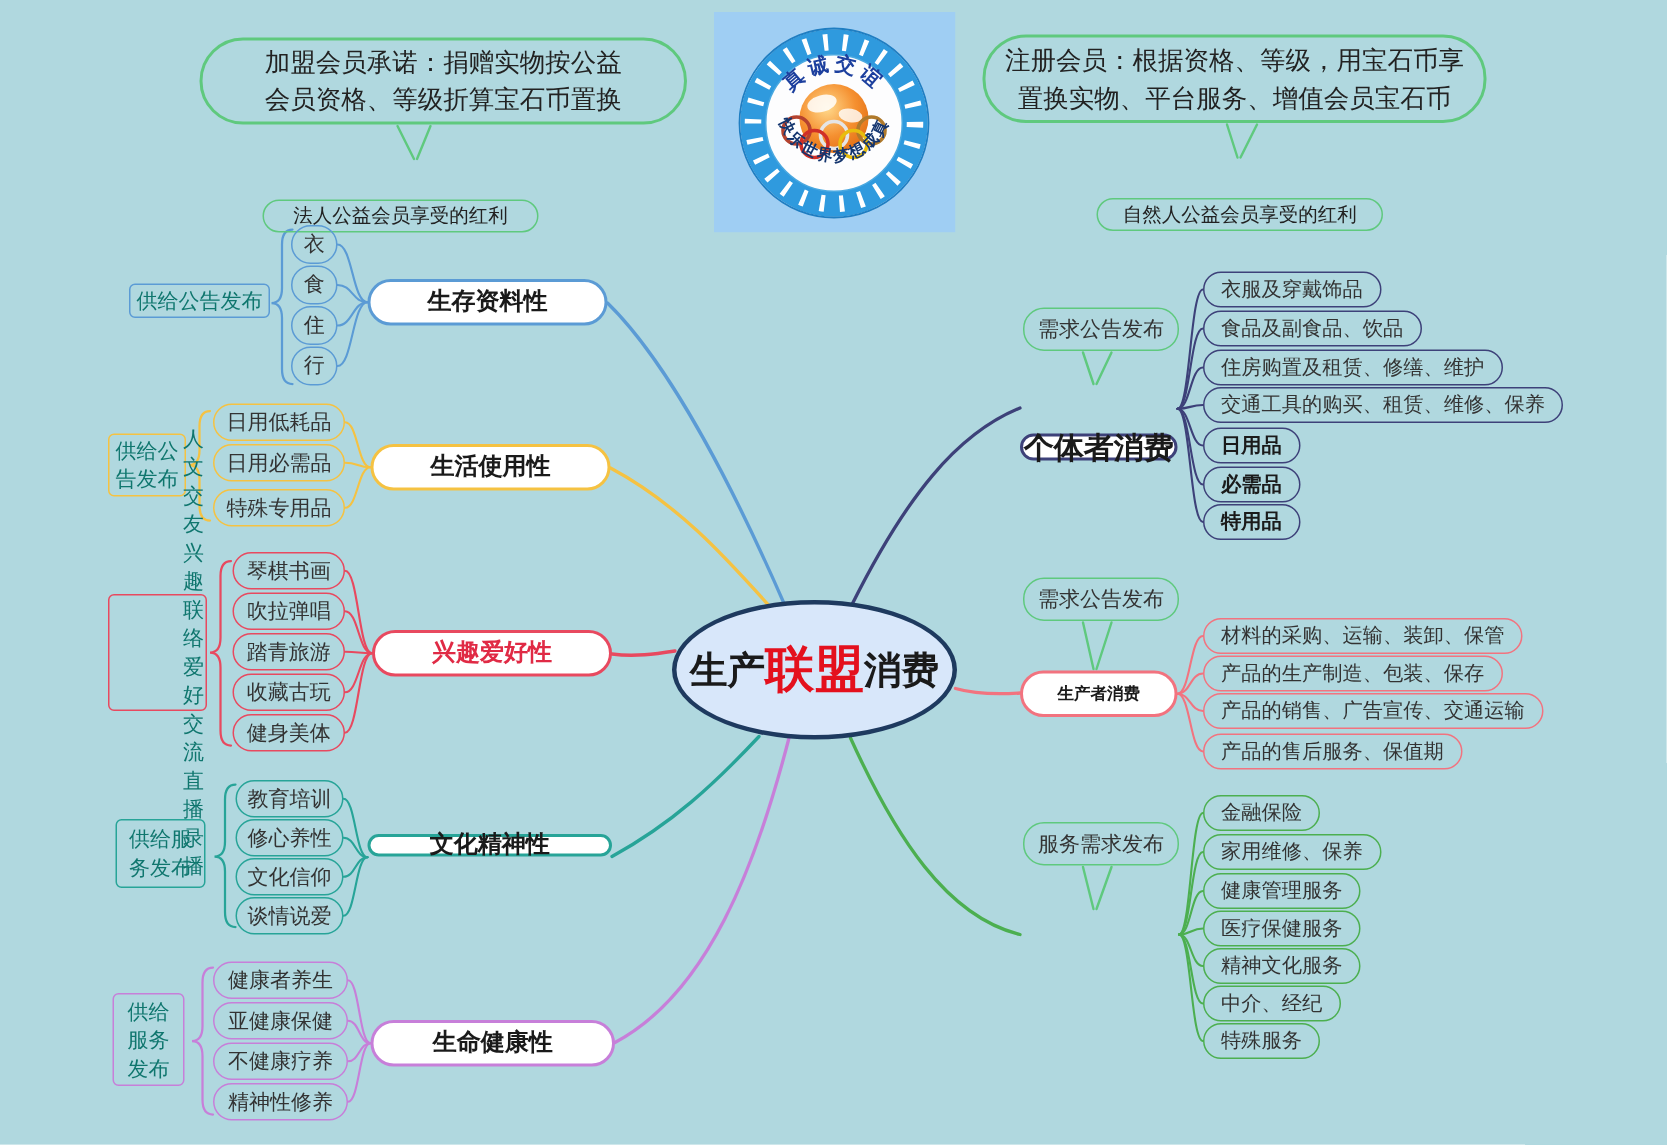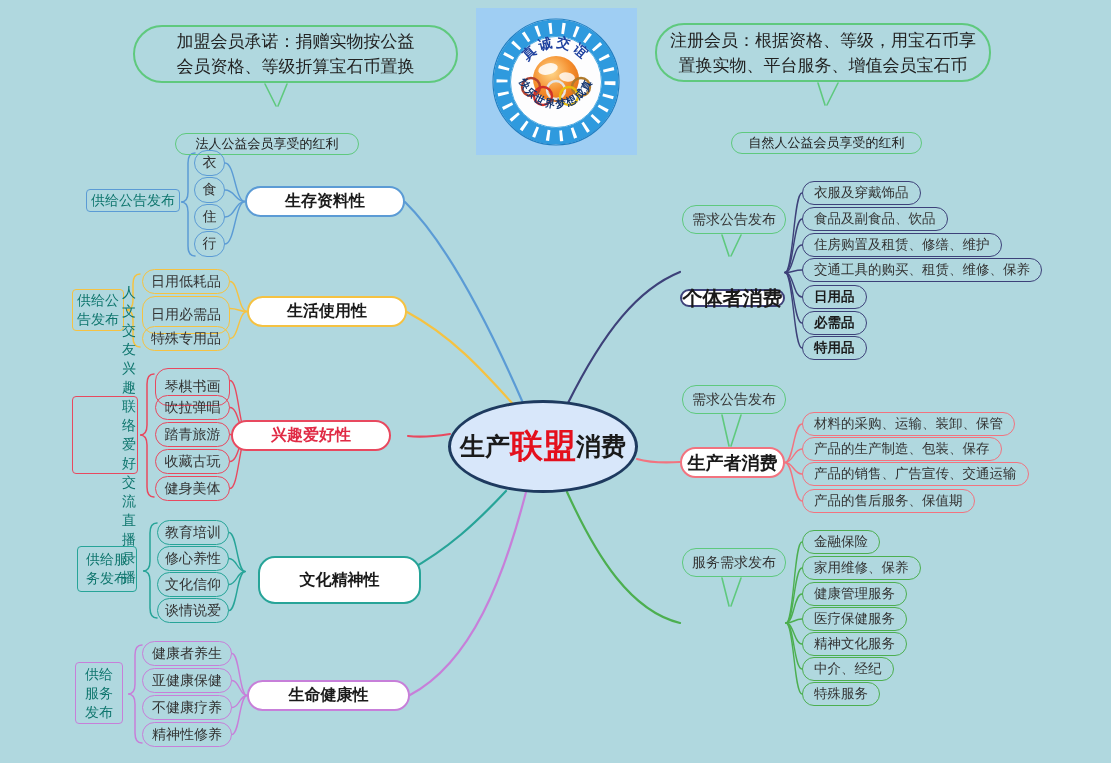--- a/index.html
+++ b/index.html
@@ -159,42 +159,42 @@
   <div class="rect-ann bc-lb0" style="left:86px;top:189px;width:94px;height:23px;">供给公告发布</div>
   <div class="oval bc-lb0" style="left:194px;top:150px;width:31px;height:26px;">衣</div>
   <div class="oval bc-lb0" style="left:194px;top:177px;width:31px;height:26px;">食</div>
   <div class="oval bc-lb0" style="left:194px;top:204px;width:31px;height:26px;">住</div>
   <div class="oval bc-lb0" style="left:194px;top:231px;width:31px;height:26px;">行</div>
   <div class="node bc-lb0" id="lb0-node" style="left:245px;top:186px;width:160px;height:31px;">生存资料性</div>
 
   <div class="rect-ann bc-lb1" style="left:72px;top:289px;width:52px;height:42px;">供给公
 告发布</div>
   <div class="oval bc-lb1" style="left:142px;top:269px;width:88px;height:25px;">日用低耗品</div>
-  <div class="oval bc-lb1" style="left:142px;top:296px;width:88px;height:38px;">日用必需品</div>
+  <div class="oval bc-lb1" style="left:142px;top:296px;width:88px;height:25px;">日用必需品</div>
   <div class="oval bc-lb1" style="left:142px;top:326px;width:88px;height:25px;">特殊专用品</div>
   <div class="node bc-lb1" id="lb1-node" style="left:247px;top:296px;width:160px;height:31px;">生活使用性</div>
 
   <div class="rect-ann bc-lb2" style="left:72px;top:396px;width:66px;height:78px;padding-left:48px;">人文交友
 兴趣联络
 爱好交流
 直播录播</div>
-  <div class="oval bc-lb2" style="left:155px;top:368px;width:75px;height:38px;">琴棋书画</div>
+  <div class="oval bc-lb2" style="left:155px;top:368px;width:75px;height:25px;">琴棋书画</div>
   <div class="oval bc-lb2" style="left:155px;top:395px;width:75px;height:25px;">吹拉弹唱</div>
   <div class="oval bc-lb2" style="left:155px;top:422px;width:75px;height:25px;">踏青旅游</div>
   <div class="oval bc-lb2" style="left:155px;top:449px;width:75px;height:25px;">收藏古玩</div>
   <div class="oval bc-lb2" style="left:155px;top:476px;width:75px;height:25px;">健身美体</div>
-  <div class="node bc-lb2" id="lb2-node" style="left:231px;top:420px;width:160px;height:31px;color:#e02a45;">兴趣爱好性</div>
+  <div class="node bc-lb2" id="lb2-node" style="left:248px;top:420px;width:160px;height:31px;color:#e02a45;">兴趣爱好性</div>
 
   <div class="rect-ann bc-lb3" style="left:77px;top:546px;width:60px;height:46px;">供给服
 务发布</div>
   <div class="oval bc-lb3" style="left:157px;top:520px;width:72px;height:25px;">教育培训</div>
   <div class="oval bc-lb3" style="left:157px;top:546px;width:72px;height:25px;">修心养性</div>
   <div class="oval bc-lb3" style="left:157px;top:572px;width:72px;height:25px;">文化信仰</div>
   <div class="oval bc-lb3" style="left:157px;top:598px;width:72px;height:25px;">谈情说爱</div>
-  <div class="node bc-lb3" id="lb3-node" style="left:258px;top:556px;width:163px;height:48px;">文化精神性</div>
+  <div class="node bc-lb3" id="lb3-node" style="left:245px;top:556px;width:163px;height:15px;">文化精神性</div>
 
   <div class="rect-ann bc-lb4" style="left:75px;top:662px;width:48px;height:62px;">供给
 服务
 发布</div>
   <div class="oval bc-lb4" style="left:142px;top:641px;width:90px;height:25px;">健康者养生</div>
   <div class="oval bc-lb4" style="left:142px;top:668px;width:90px;height:25px;">亚健康保健</div>
   <div class="oval bc-lb4" style="left:142px;top:695px;width:90px;height:25px;">不健康疗养</div>
   <div class="oval bc-lb4" style="left:142px;top:722px;width:90px;height:25px;">精神性修养</div>
   <div class="node bc-lb4" id="lb4-node" style="left:247px;top:680px;width:163px;height:31px;">生命健康性</div>
 
@@ -202,21 +202,21 @@
   <div class="node bc-rb0" id="rb0-node" style="left:680px;top:257px;width:105px;height:18px;font-size:20px;margin-top:32px;">个体者消费</div>
   <div class="roval bc-rb0" style="left:802px;top:181px;">衣服及穿戴饰品</div>
   <div class="roval bc-rb0" style="left:802px;top:207px;">食品及副食品、饮品</div>
   <div class="roval bc-rb0" style="left:802px;top:233px;">住房购置及租赁、修缮、维护</div>
   <div class="roval bc-rb0" style="left:802px;top:258px;">交通工具的购买、租赁、维修、保养</div>
   <div class="roval bc-rb0 bold" style="left:802px;top:285px;">日用品</div>
   <div class="roval bc-rb0 bold" style="left:802px;top:311px;">必需品</div>
   <div class="roval bc-rb0 bold" style="left:802px;top:336px;">特用品</div>
 
   <div class="callout" style="left:682px;top:385px;width:104px;height:29px;">需求公告发布</div>
-  <div class="node bc-rb1" id="rb1-node" style="left:680px;top:447px;width:105px;height:31px;font-size:18px;">生产者消费</div>
+  <div class="node bc-rb1" id="rb1-node" style="left:680px;top:447px;width:105px;height:31px;font-size:11px;">生产者消费</div>
   <div class="roval bc-rb1" style="left:802px;top:437px;">产品的生产制造、包装、保存</div>
   <div class="roval bc-rb1" style="left:802px;top:412px;">材料的采购、运输、装卸、保管</div>
   <div class="roval bc-rb1" style="left:802px;top:462px;">产品的销售、广告宣传、交通运输</div>
   <div class="roval bc-rb1" style="left:802px;top:489px;">产品的售后服务、保值期</div>
 
   <div class="callout" style="left:682px;top:548px;width:104px;height:29px;">服务需求发布</div>
   <div class="roval bc-rb2" style="left:802px;top:530px;">金融保险</div>
   <div class="roval bc-rb2" style="left:802px;top:556px;">家用维修、保养</div>
   <div class="roval bc-rb2" style="left:802px;top:582px;">健康管理服务</div>
   <div class="roval bc-rb2" style="left:802px;top:607px;">医疗保健服务</div>

